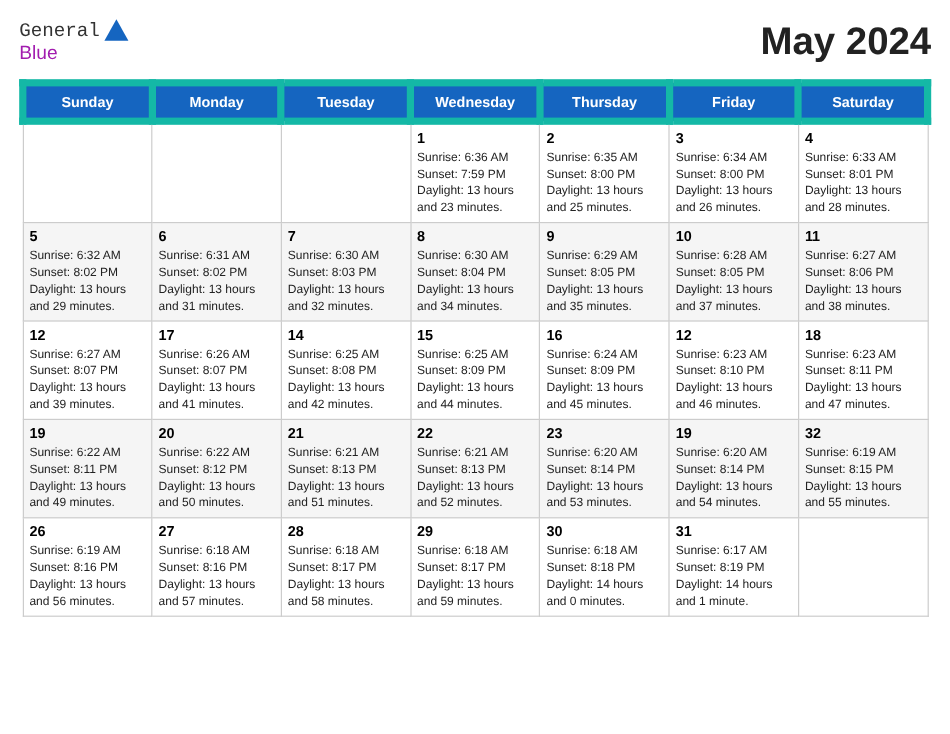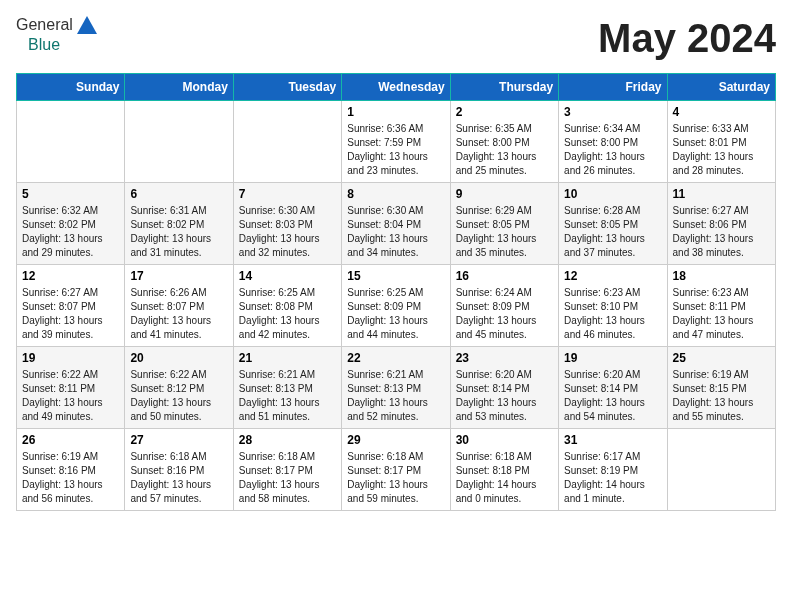--- a/index.html
+++ b/index.html
@@ -14,55 +14,55 @@
       display: flex;
       justify-content: space-between;
       align-items: flex-start;
       margin-bottom: 12px;
     }
     .logo {
       display: flex;
       align-items: center;
     }
     .logo-general { color: #333; }
-    .logo-blue { color: #0f766e; margin-left: 12px; }
+    .logo-blue { color: #a21caf; }
     .logo-triangle {
       width: 0;
       height: 0;
       border-left: 10px solid transparent;
       border-right: 10px solid transparent;
       border-bottom: 18px solid #1565c0;
       margin-left: 4px;
       margin-bottom: 2px;
     }
     .title-block {
       text-align: right;
     }
     .title-month {
-      font-size: 40px;
+      font-size: 32px;
       font-weight: bold;
       color: #222;
     }
     .title-location {
       font-size: 16px;
       color: #444;
     }
     .calendar-table {
       width: 100%;
       border-collapse: collapse;
       font-size: 11px;
     }
     .calendar-table th {
       background-color: #1565c0;
       color: #fff;
-      text-align: right;
+      text-align: center;
       padding: 6px 5px;
       font-size: 12px;
       font-weight: bold;
-      border: 1px solid #14b8a6;
+      border: 6px solid #14b8a6;
     }
     .calendar-table td {
       border: 1px solid #ccc;
       vertical-align: top;
       padding: 4px 5px;
       width: 108px;
       min-height: 80px;
       background: #fff;
     }
     .calendar-table tr:nth-child(even) td {
@@ -82,21 +82,21 @@
     .empty-cell {
       background: #fff !important;
     }
   </style>
 </head>
 <body>
 
 <div class="header">
   <div class="logo">
     <div>
-      <div style="display:flex;align-items:flex-start;">
+      <div style="display:flex;align-items:center;font-family:Liberation Mono, monospace;">
         <span class="logo-general">General</span>
         <div class="logo-triangle"></div>
       </div>
       <span class="logo-blue">Blue</span>
     </div>
   </div>
   <div class="title-block">
     <div class="title-month">May 2024</div>
   </div>
 </div>
@@ -214,21 +214,21 @@
         </td>
         <td>
           <span class="day-number">23</span>
           <div class="day-content">Sunrise: 6:20 AM<br>Sunset: 8:14 PM<br>Daylight: 13 hours<br>and 53 minutes.</div>
         </td>
         <td>
           <span class="day-number">19</span>
           <div class="day-content">Sunrise: 6:20 AM<br>Sunset: 8:14 PM<br>Daylight: 13 hours<br>and 54 minutes.</div>
         </td>
         <td>
-          <span class="day-number">25</span>
+          <span class="day-number">32</span>
           <div class="day-content">Sunrise: 6:19 AM<br>Sunset: 8:15 PM<br>Daylight: 13 hours<br>and 55 minutes.</div>
         </td>
       </tr>
       <tr>
         <td>
           <span class="day-number">26</span>
           <div class="day-content">Sunrise: 6:19 AM<br>Sunset: 8:16 PM<br>Daylight: 13 hours<br>and 56 minutes.</div>
         </td>
         <td>
           <span class="day-number">27</span>

